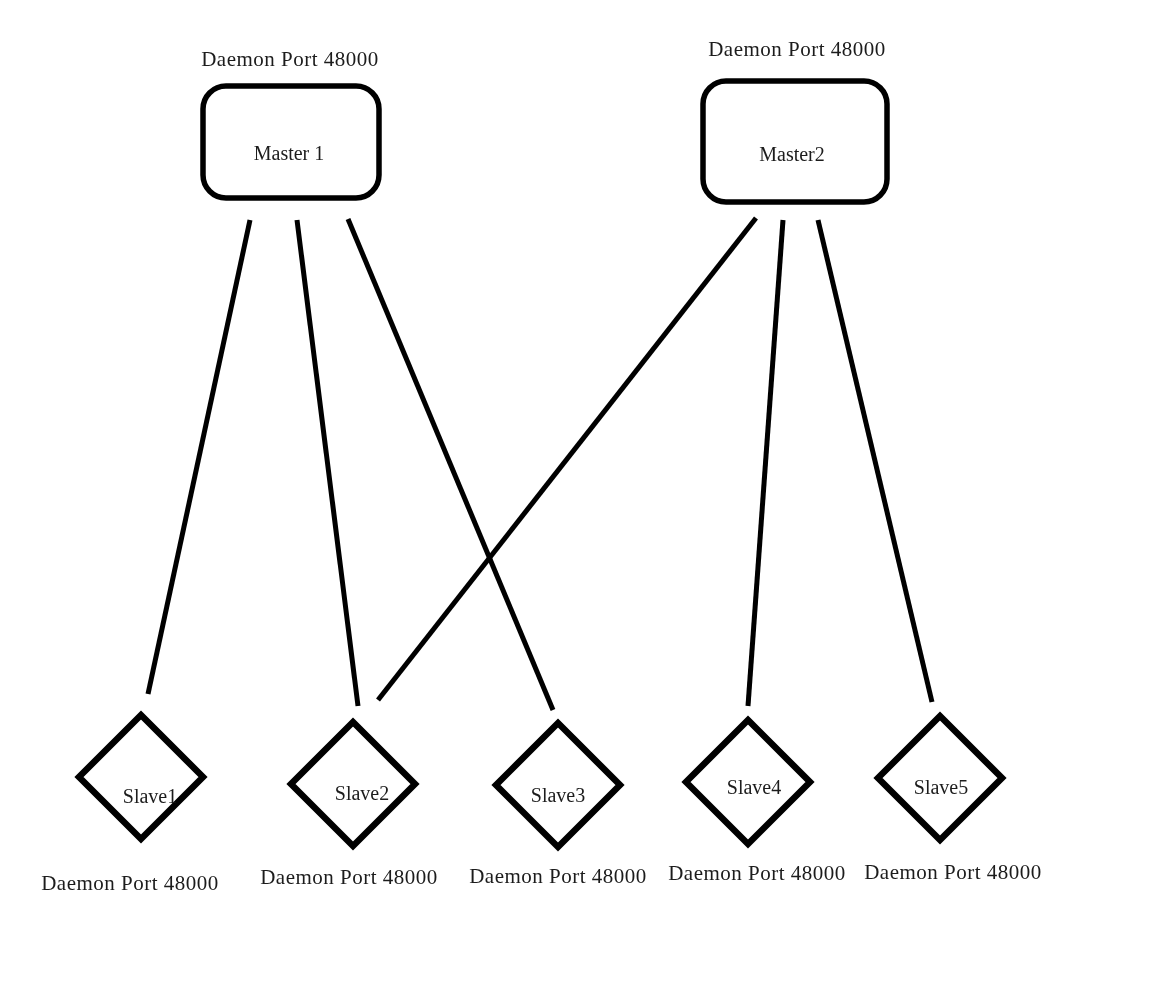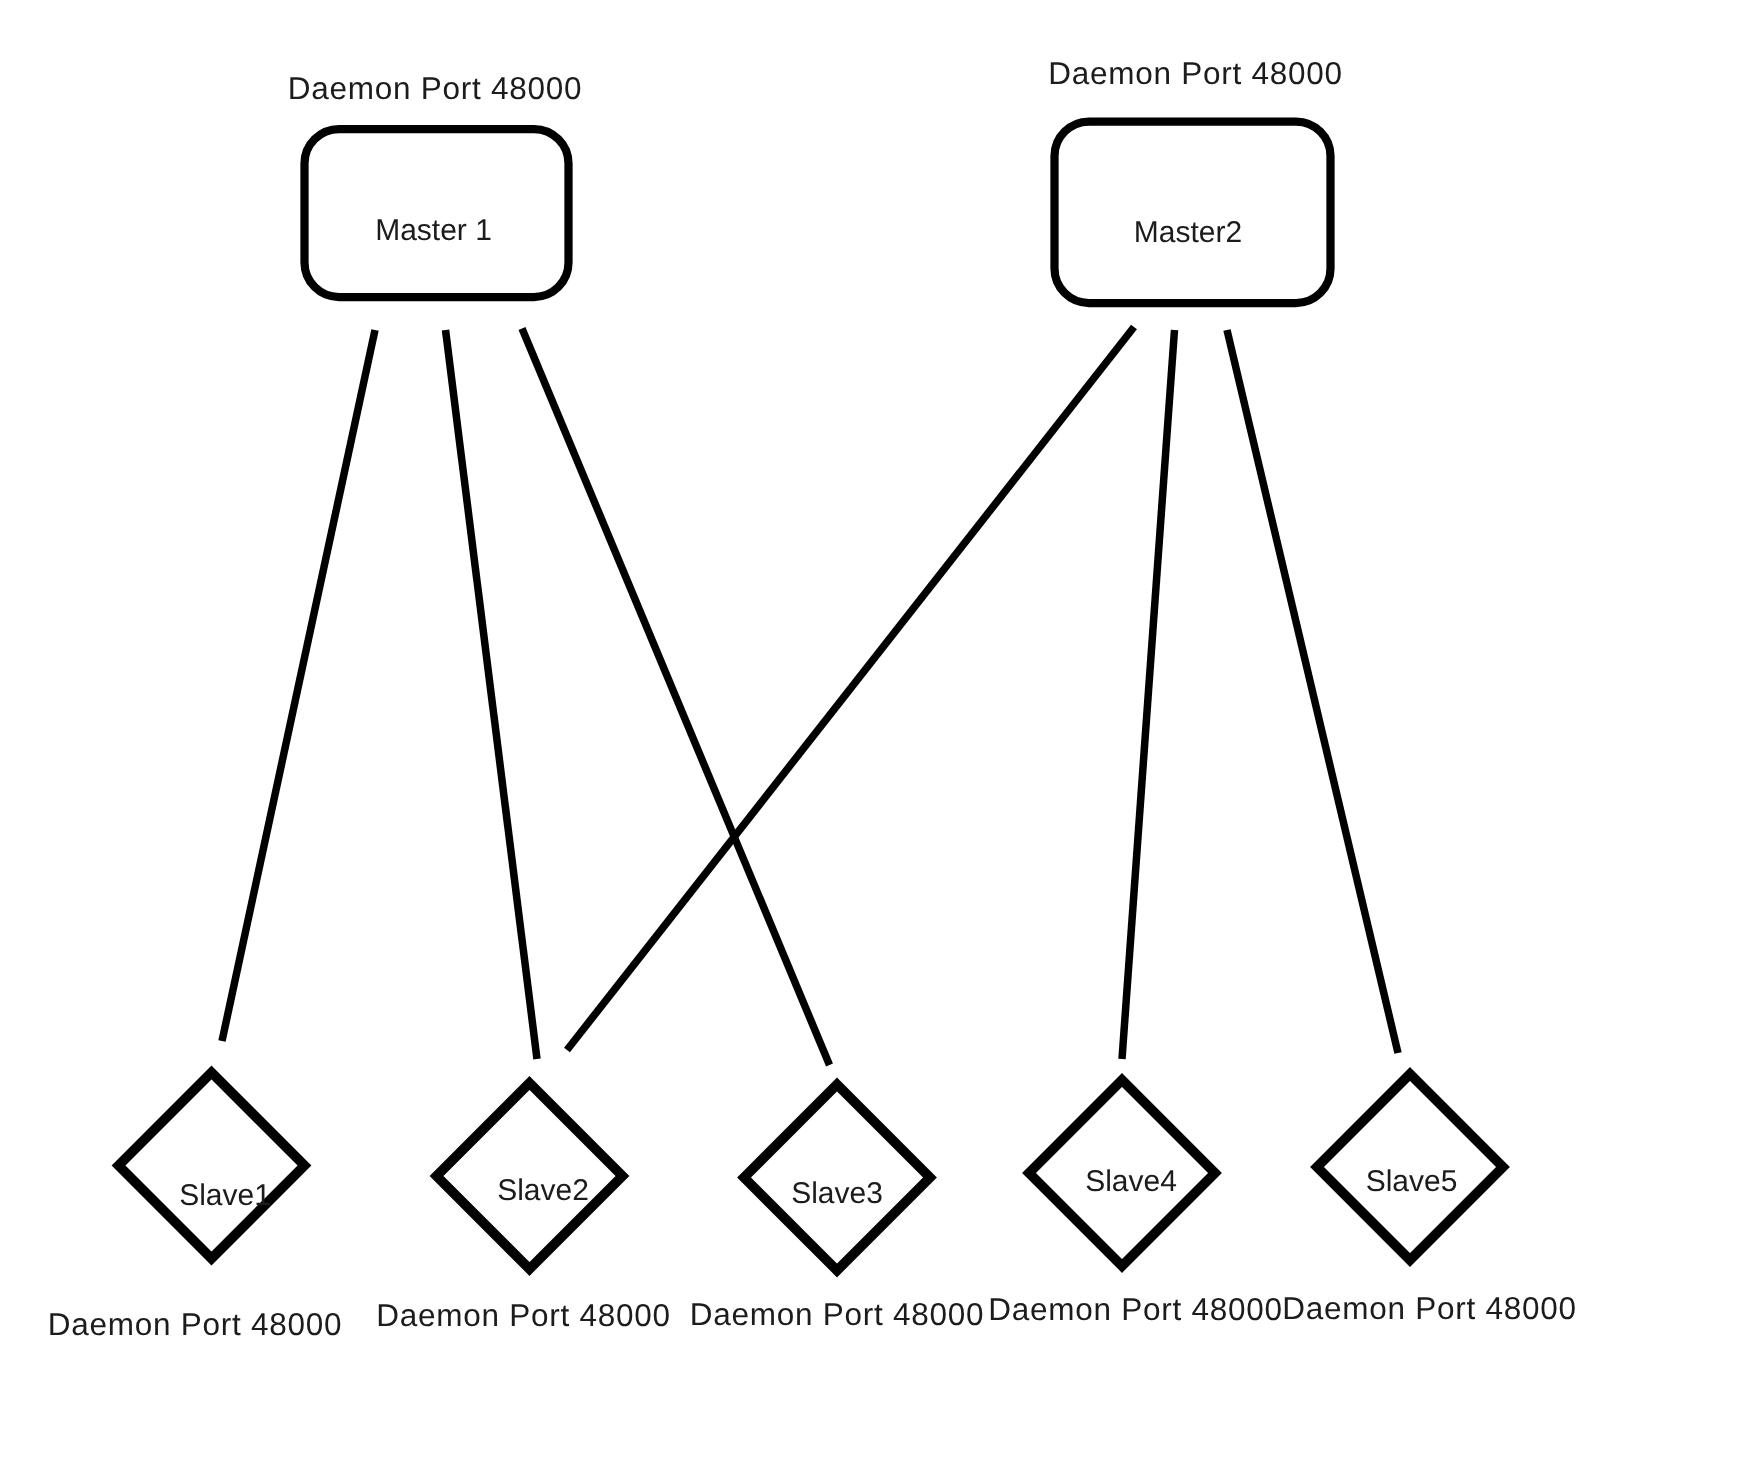--- a/index.html
+++ b/index.html
@@ -5,21 +5,21 @@
   html, body {
     margin: 0;
     padding: 0;
     background: #ffffff;
   }
   #canvas {
     position: relative;
     width: 1165px;
     height: 924px;
     background: #ffffff;
-    font-family: Liberation Sans, sans-serif;
+    font-family: Liberation Serif, serif;
     overflow: hidden;
   }
   svg text {
     fill: #1c1c1c;
   }
   .port-label {
     font-size: 21px;
     letter-spacing: 0.5px;
   }
   .node-label {

